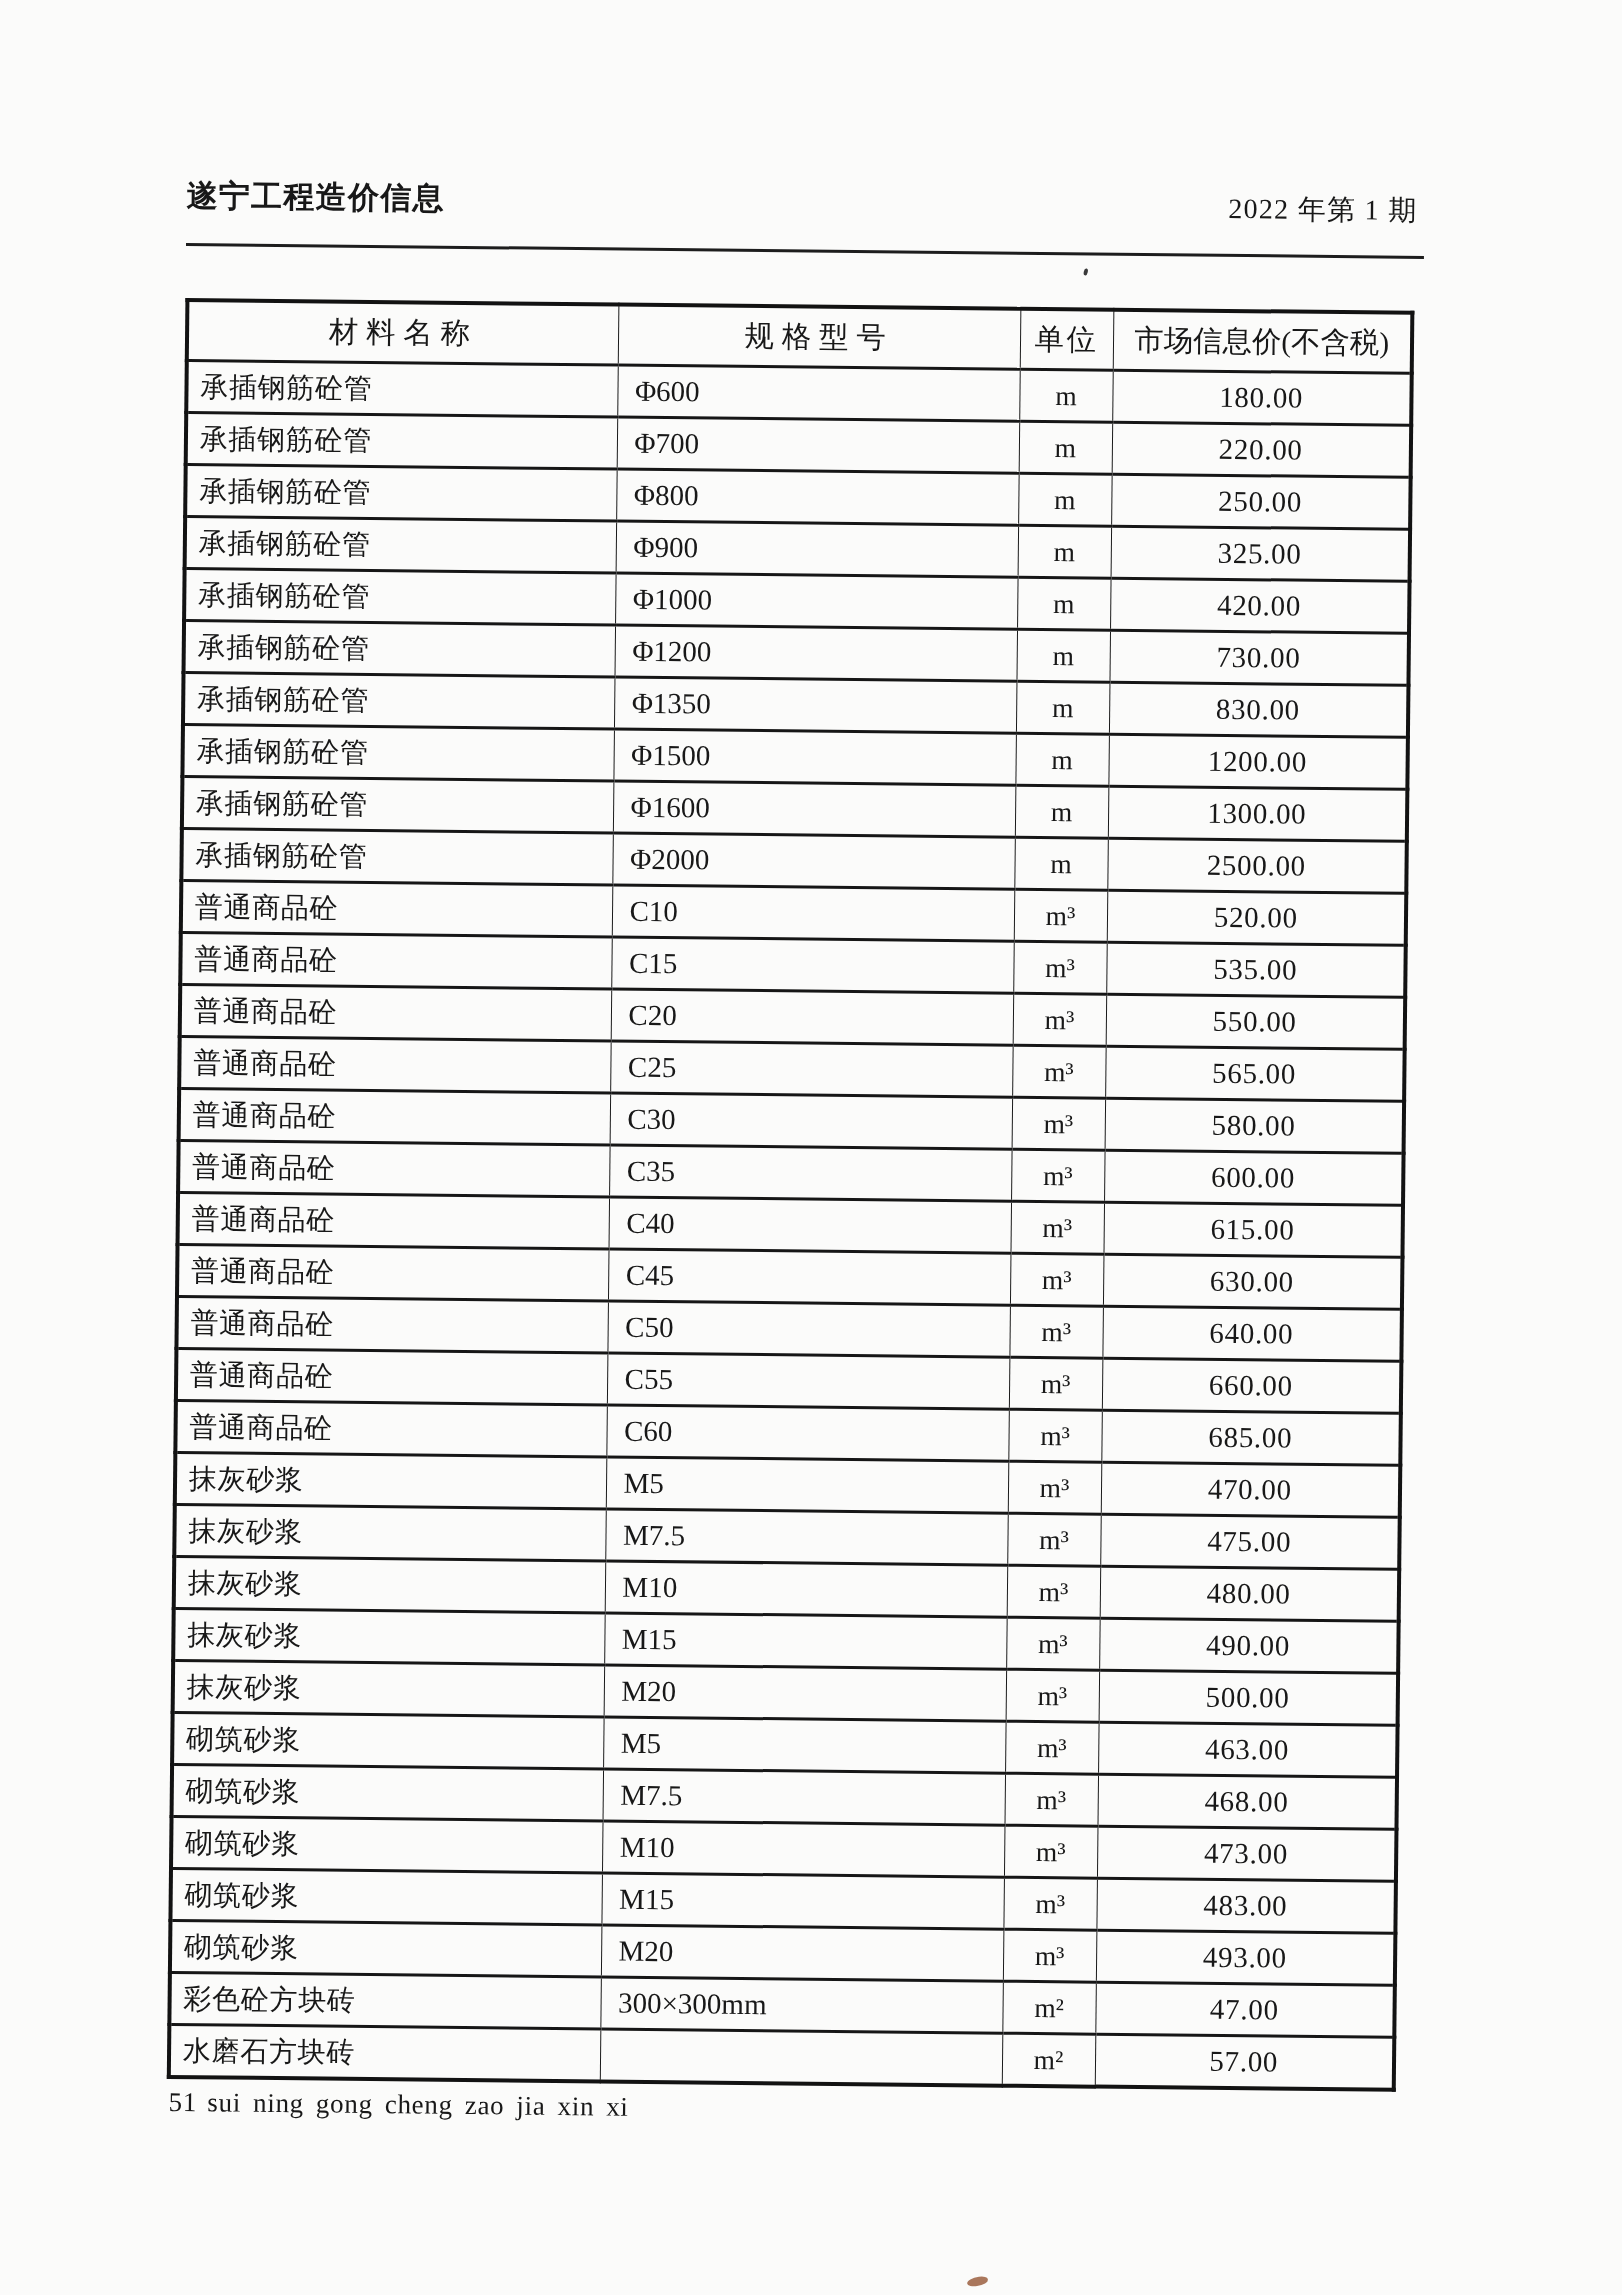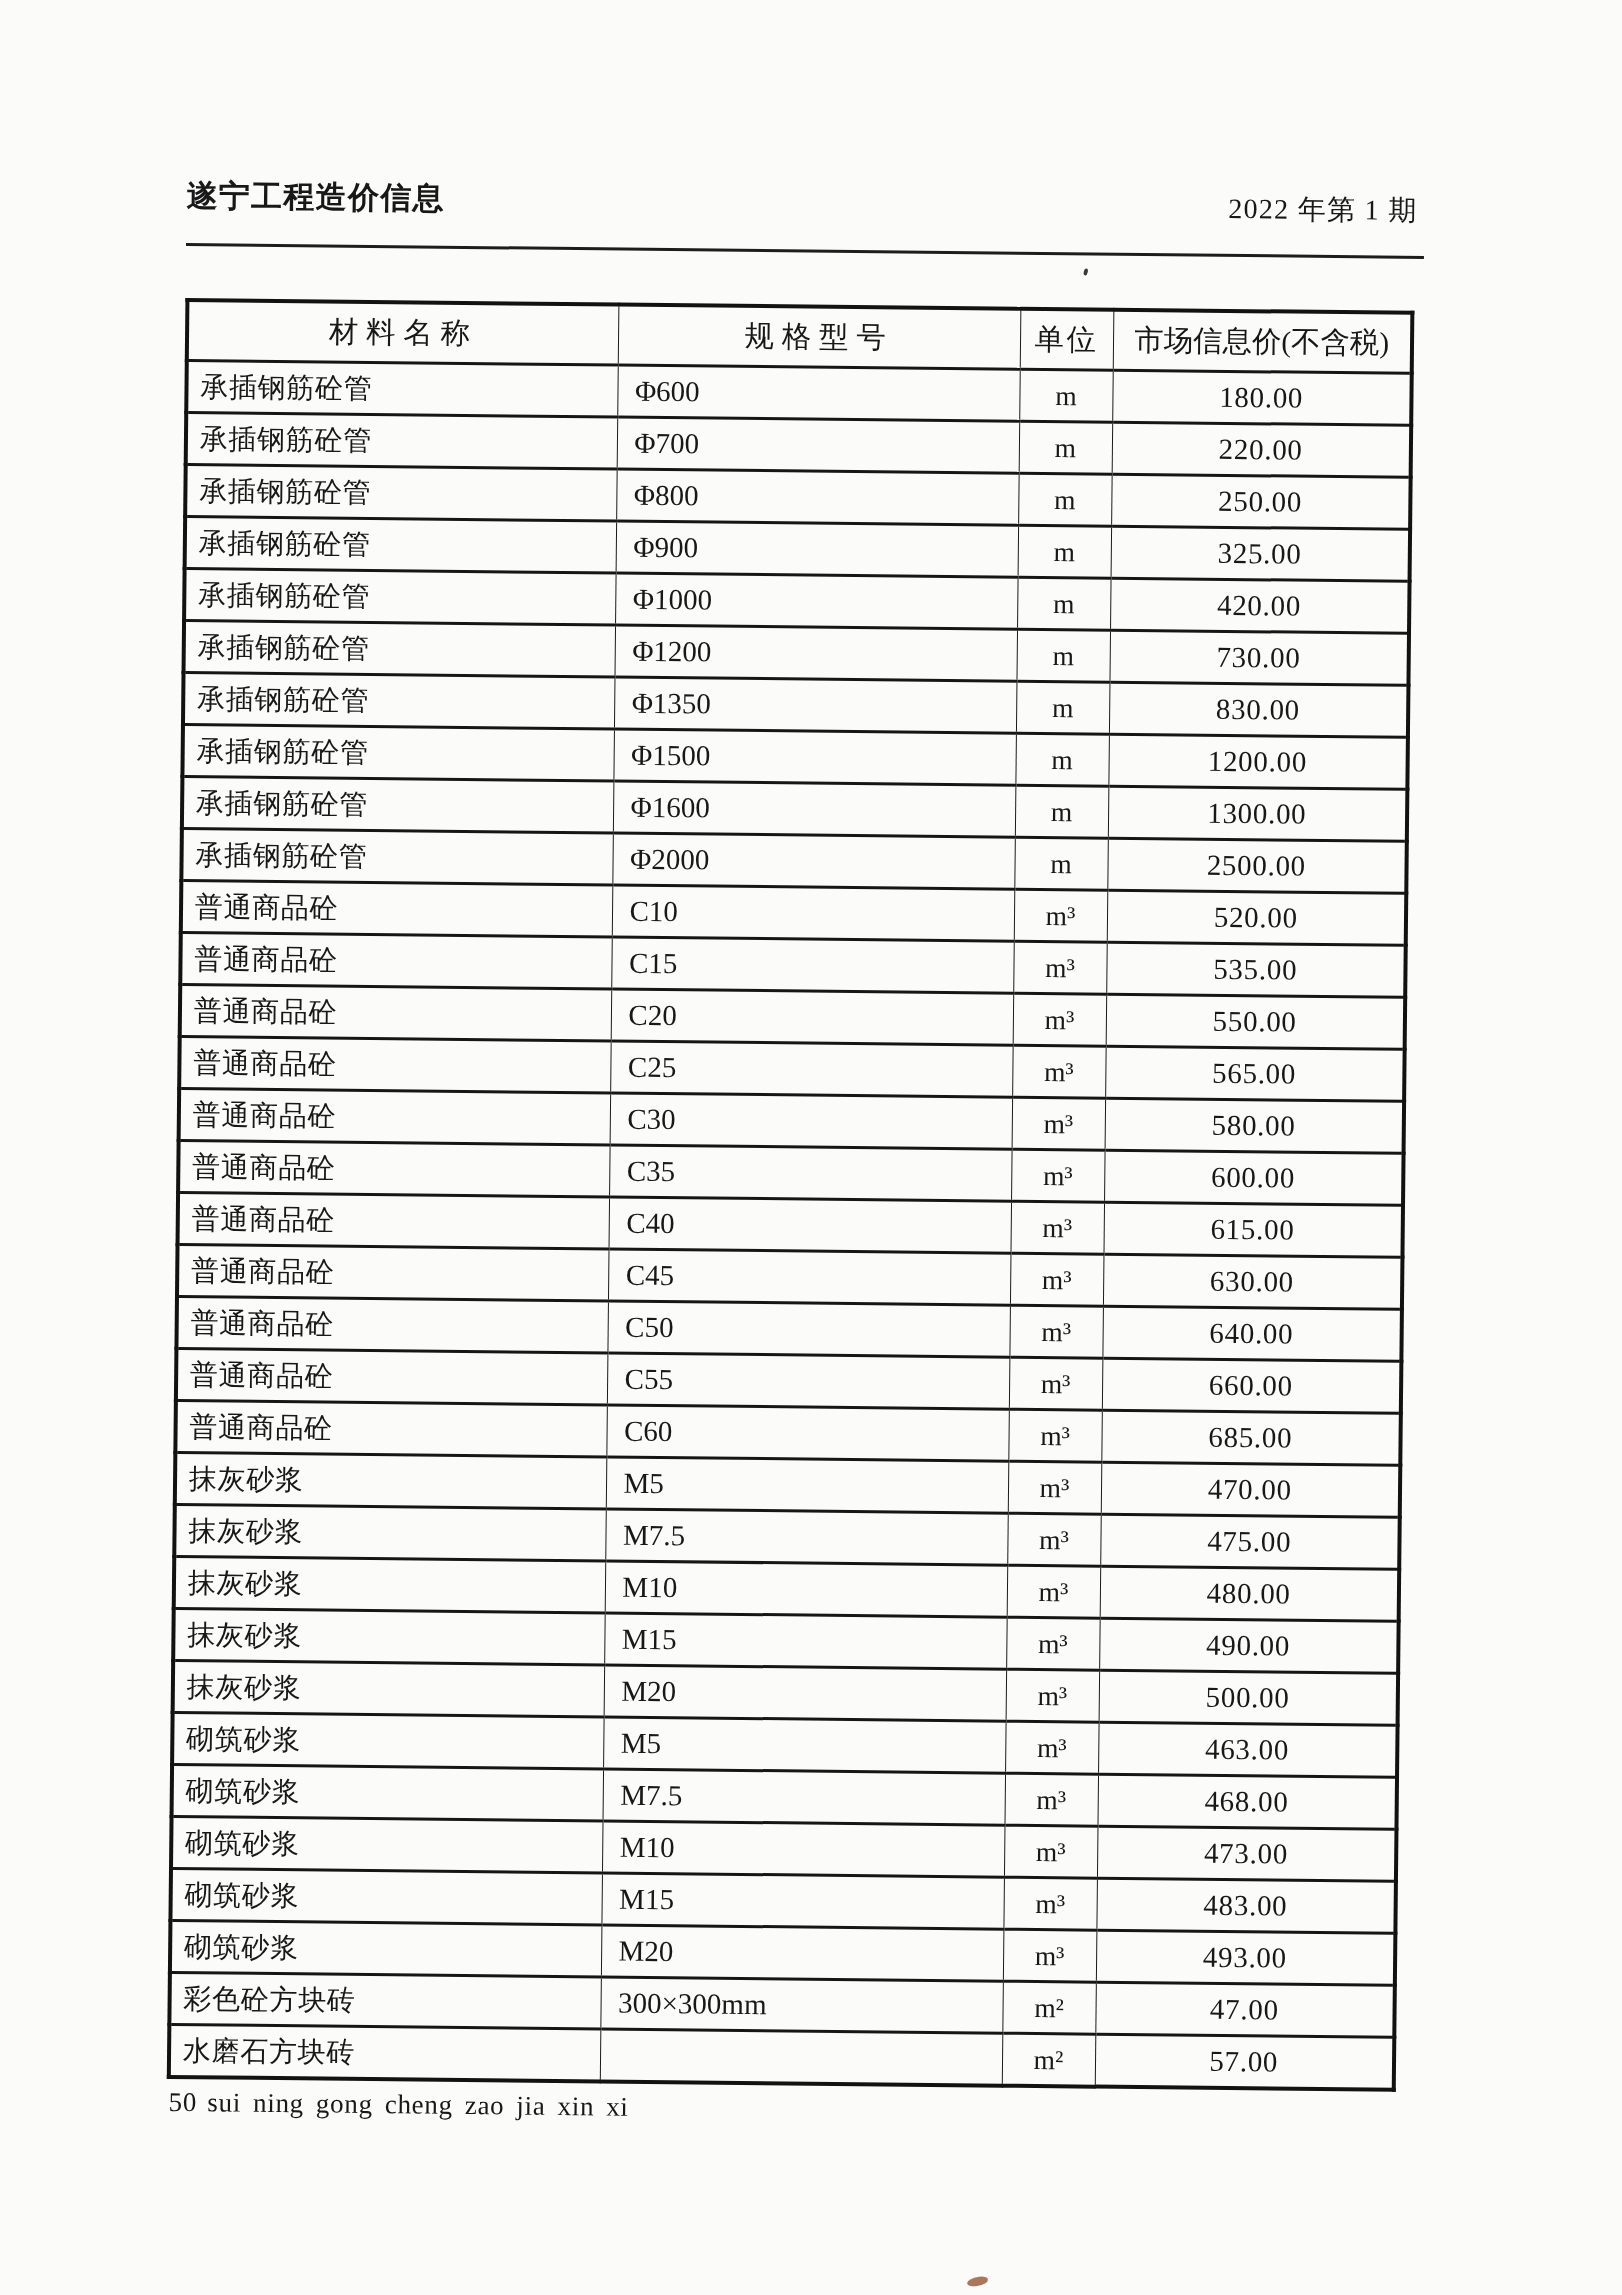--- a/index.html
+++ b/index.html
@@ -282,19 +282,19 @@
         <tr>
     <td class="c-name">水磨石方块砖</td>
     <td class="c-spec"></td>
     <td class="c-unit">m²</td>
     <td class="c-price">57.00</td>
   </tr>
       </tbody>
   </table>
 
   <div class="footer">
-    <span>50</span><span class="pinyin">sui ning gong cheng zao jia xin xi</span>
+    <span>51</span><span class="pinyin">sui ning gong cheng zao jia xin xi</span>
   </div>
 
 </div>
 
 <div class="speck"></div>
 
 
 </body></html>

